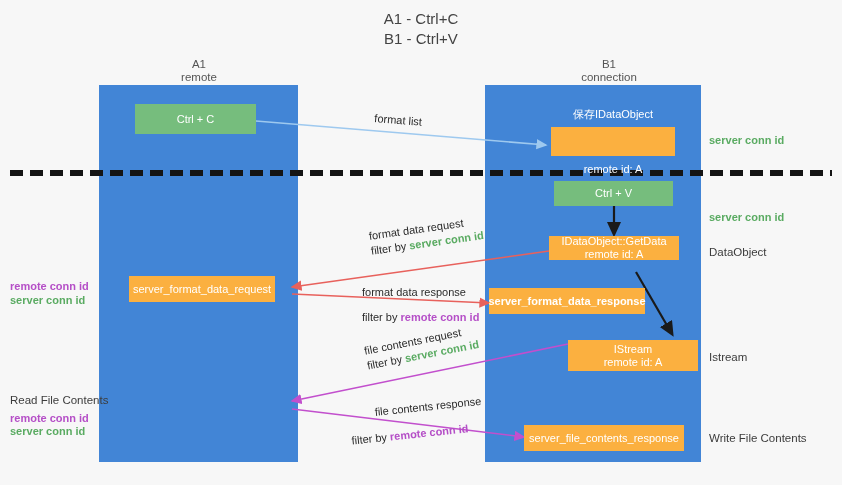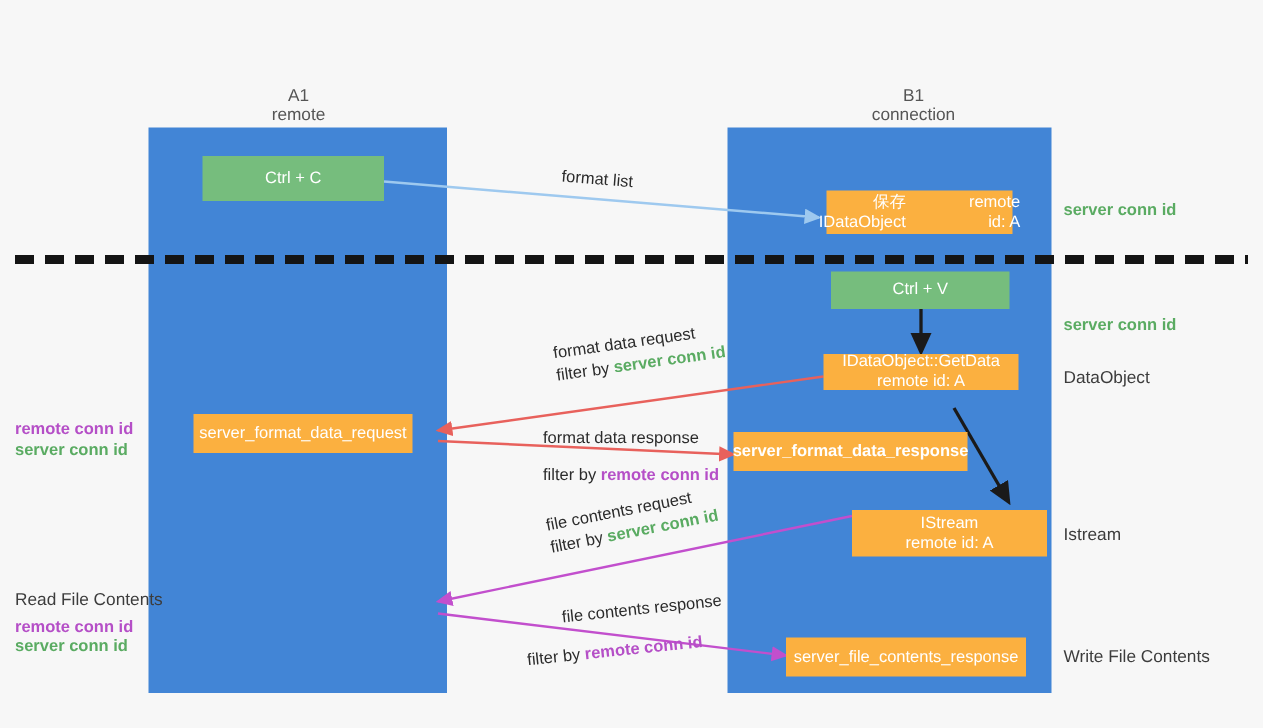--- a/index.html
+++ b/index.html
@@ -61,20 +61,24 @@
     position:absolute;left:10px;top:170px;width:822px;height:6px;
     background-image:linear-gradient(to right,#141414 0 13px,transparent 13px 20px);
     background-size:20px 6px;
   }
 </style>
 </head>
 <body>
 
 <div id="stage">
 
+  <div class="title">
+    <div>A1 - Ctrl+C</div>
+    <div>B1 - Ctrl+V</div>
+  </div>
 
   <div class="colhead" style="left:139px;top:58px;width:120px;">
     <div>A1</div>
     <div>remote</div>
   </div>
   <div class="colhead" style="left:539px;top:58px;width:140px;">
     <div>B1</div>
     <div>connection</div>
   </div>
 
@@ -116,21 +120,21 @@
 
   <div class="box green" style="left:135px;top:104px;width:121px;height:30px;">
     <span>Ctrl + C</span>
   </div>
 
   <div class="box orange" style="left:129px;top:276px;width:146px;height:26px;">
     <span>server_format_data_request</span>
   </div>
 
 
-  <div class="box orange" style="left:551px;top:127px;width:124px;height:29px;flex-direction:row;gap:42px;">
+  <div class="box orange" style="left:551px;top:127px;width:124px;height:29px;flex-direction:column;gap:42px;">
     <span>保存IDataObject</span>
     <span>remote id: A</span>
   </div>
 
   <div class="box green" style="left:554px;top:181px;width:119px;height:25px;">
     <span>Ctrl + V</span>
   </div>
 
   <div class="box orange" style="left:549px;top:236px;width:130px;height:24px;flex-direction:column;">
     <span>IDataObject::GetData</span>

